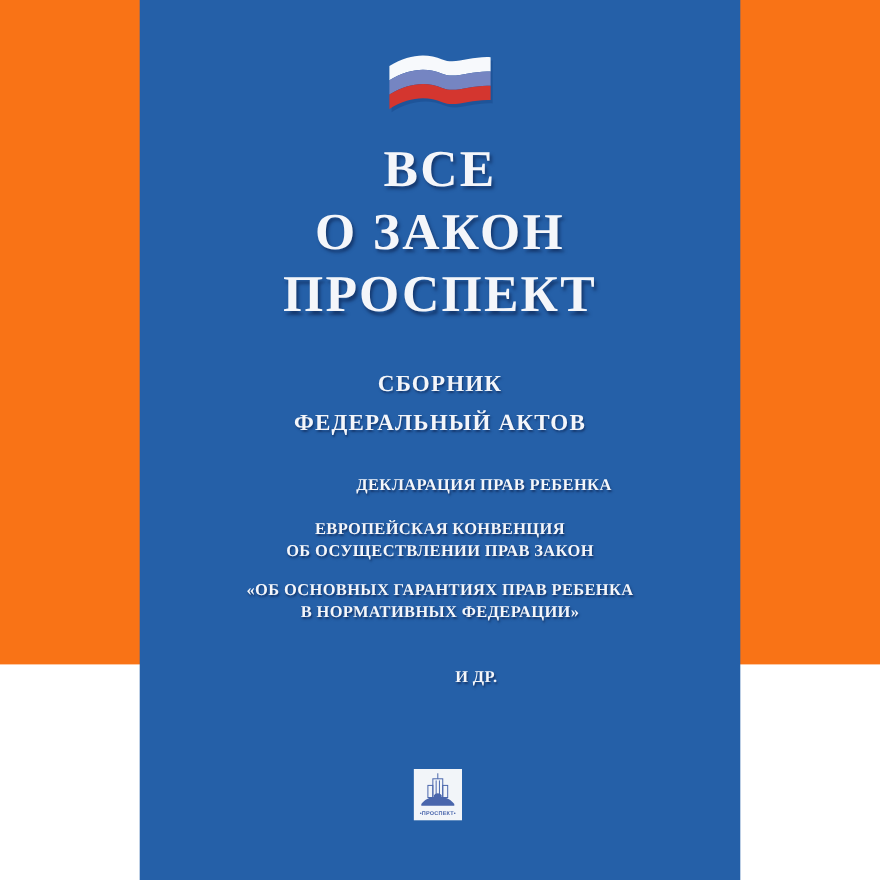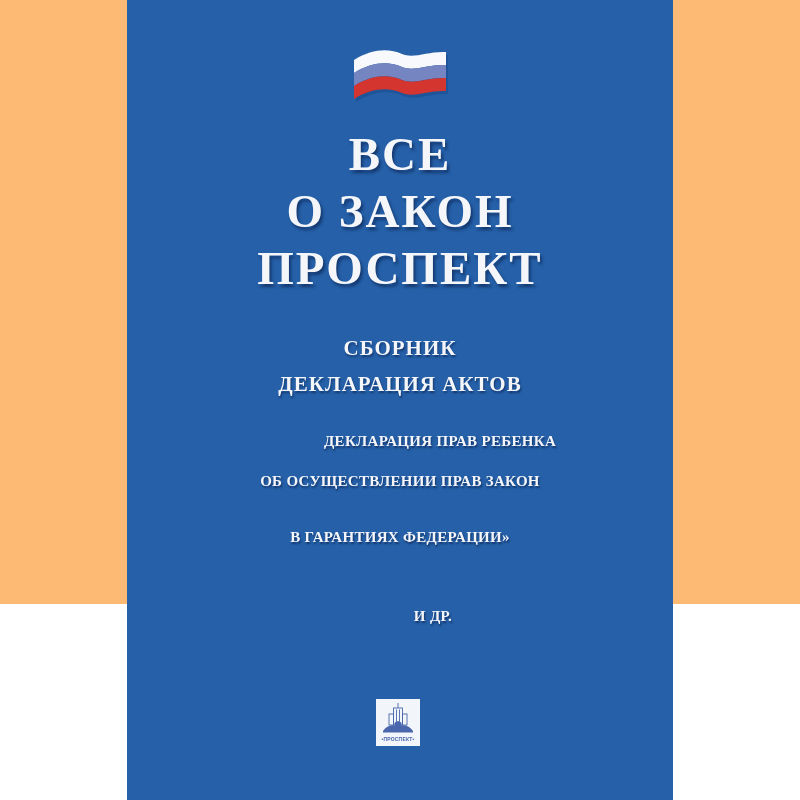--- a/index.html
+++ b/index.html
@@ -8,21 +8,21 @@
     width: 800px;
     height: 800px;
     background: #ffffff;
     font-family: "Liberation Serif", serif;
     overflow: hidden;
   }
   .page {
     position: relative;
     width: 800px;
     height: 604px;
-    background: #fdba74;
+    background: #f97316;
   }
   .cover {
     position: absolute;
     left: 127px;
     top: 0;
     width: 546px;
     height: 800px;
     background: #2560A8;
   }
   .flag {
@@ -86,33 +86,35 @@
     </svg>
 
     <div class="text-block title">
       <div>ВСЕ</div>
       <div>О ЗАКОН</div>
       <div>ПРОСПЕКТ</div>
     </div>
 
     <div class="text-block subtitle">
       <div>СБОРНИК</div>
-      <div>ДЕКЛАРАЦИЯ АКТОВ</div>
+      <div>ФЕДЕРАЛЬНЫЙ АКТОВ</div>
     </div>
 
     <div class="text-block doc doc-1">
       <div>ДЕКЛАРАЦИЯ ПРАВ РЕБЕНКА</div>
     </div>
 
     <div class="text-block doc doc-2">
+      <div>ЕВРОПЕЙСКАЯ КОНВЕНЦИЯ</div>
       <div>ОБ ОСУЩЕСТВЛЕНИИ ПРАВ ЗАКОН</div>
     </div>
 
     <div class="text-block doc doc-3">
-      <div>В ГАРАНТИЯХ ФЕДЕРАЦИИ»</div>
+      <div>«ОБ ОСНОВНЫХ ГАРАНТИЯХ ПРАВ РЕБЕНКА</div>
+      <div>В НОРМАТИВНЫХ ФЕДЕРАЦИИ»</div>
     </div>
 
     <div class="text-block doc doc-4">
       <div>И ДР.</div>
     </div>
 
     <svg class="publisher-logo" viewBox="0 0 44 47" aria-hidden="true">
       <rect x="0" y="0" width="44" height="47" fill="#F2F5F9"></rect>
       <g stroke="#4A66AC" fill="none" stroke-width="0.9">
         <line x1="22" y1="4" x2="22" y2="9"></line>

